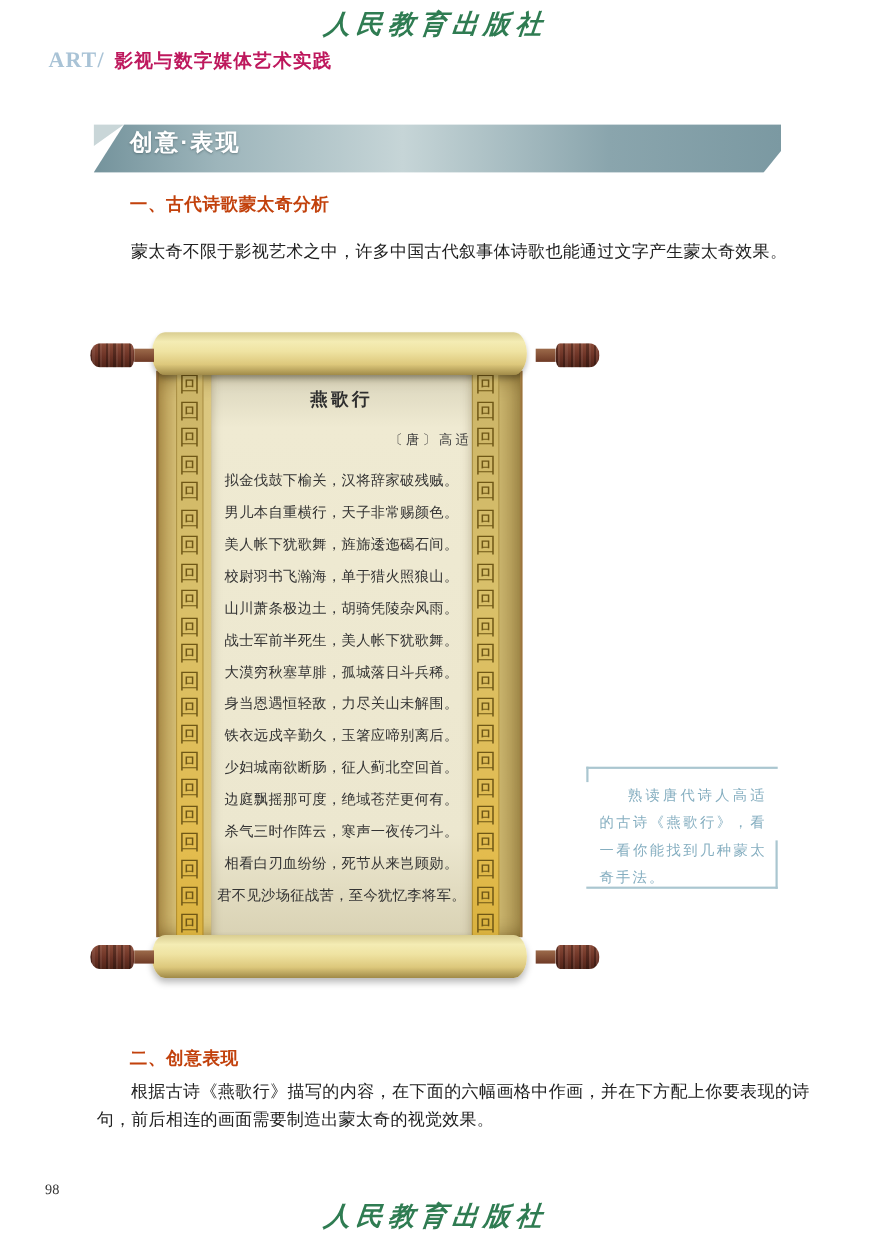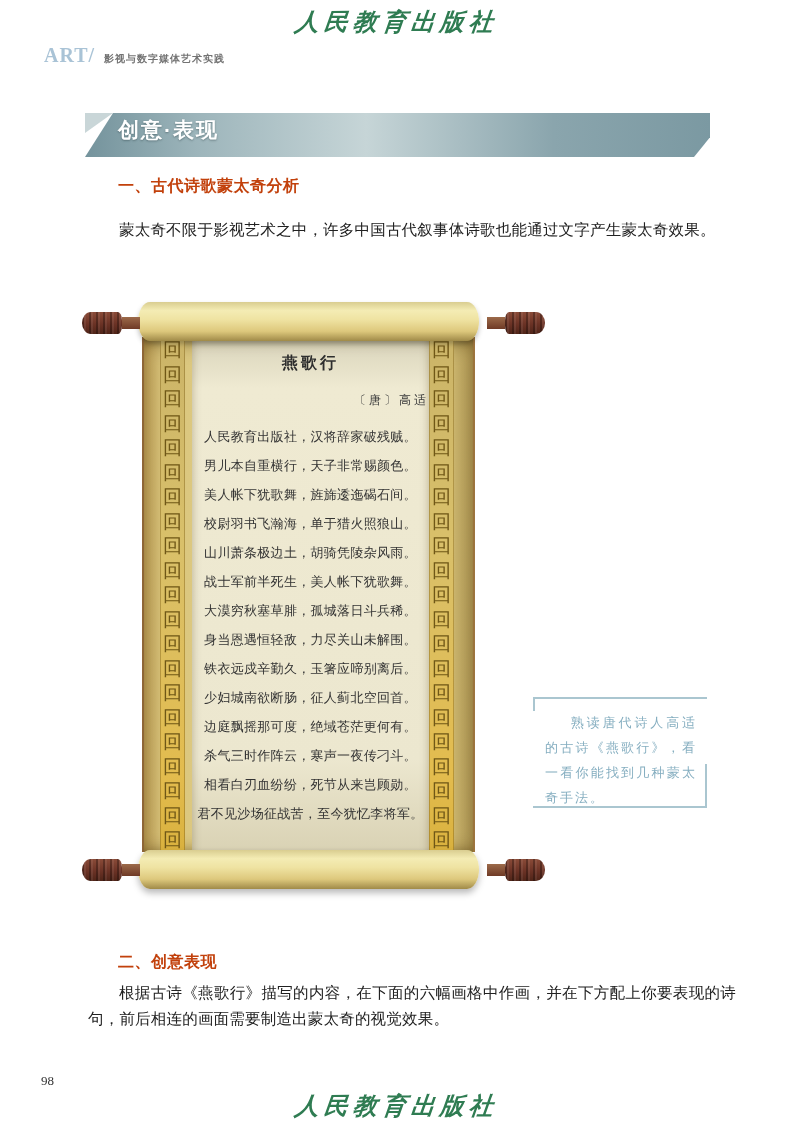--- a/index.html
+++ b/index.html
@@ -20,21 +20,21 @@
   .logo.top { top:6px; }
   .logo.bottom { top:1090px; }
   
   .header { position:absolute; left:44px; top:44px; display:flex; align-items:baseline; }
   .series {
     font-family:"Liberation Serif","DejaVu Serif",serif;
     font-weight:700; font-size:20px; color:#a9c3d6; letter-spacing:1px;
   }
   .subject {
     margin-left:9px; font-family:"Liberation Sans","DejaVu Sans",sans-serif;
-    font-weight:700; font-size:10px; color:#737373; letter-spacing:1px;
+    font-weight:700; font-size:17px; color:#be185d; letter-spacing:1px;
   }
   
   .banner-wrap { position:absolute; left:85px; top:113px; width:625px; height:44px; }
   .banner-fold {
     position:absolute; left:0; top:0; width:28px; height:20px;
     background:#c9d6d8;
     clip-path:polygon(0 0, 100% 0, 0 100%);
   }
   .banner {
     position:absolute; inset:0;
@@ -190,21 +190,21 @@
           <span>回</span>
           <span>回</span>
           <span>回</span>
           <span>回</span>
           <span>回</span>
         </div>
       <div class="poem-panel">
         <div class="poem-title">燕歌行</div>
         <div class="poem-author">〔唐〕高适</div>
         <div class="poem-lines">
-            <div class="poem-line">人民教育出版社，汉将辞家破残贼。</div>
+            <div class="poem-line">拟金伐鼓下榆关，汉将辞家破残贼。</div>
             <div class="poem-line">男儿本自重横行，天子非常赐颜色。</div>
             <div class="poem-line">美人帐下犹歌舞，旌旆逶迤碣石间。</div>
             <div class="poem-line">校尉羽书飞瀚海，单于猎火照狼山。</div>
             <div class="poem-line">山川萧条极边土，胡骑凭陵杂风雨。</div>
             <div class="poem-line">战士军前半死生，美人帐下犹歌舞。</div>
             <div class="poem-line">大漠穷秋塞草腓，孤城落日斗兵稀。</div>
             <div class="poem-line">身当恩遇恒轻敌，力尽关山未解围。</div>
             <div class="poem-line">铁衣远戍辛勤久，玉箸应啼别离后。</div>
             <div class="poem-line">少妇城南欲断肠，征人蓟北空回首。</div>
             <div class="poem-line">边庭飘摇那可度，绝域苍茫更何有。</div>

